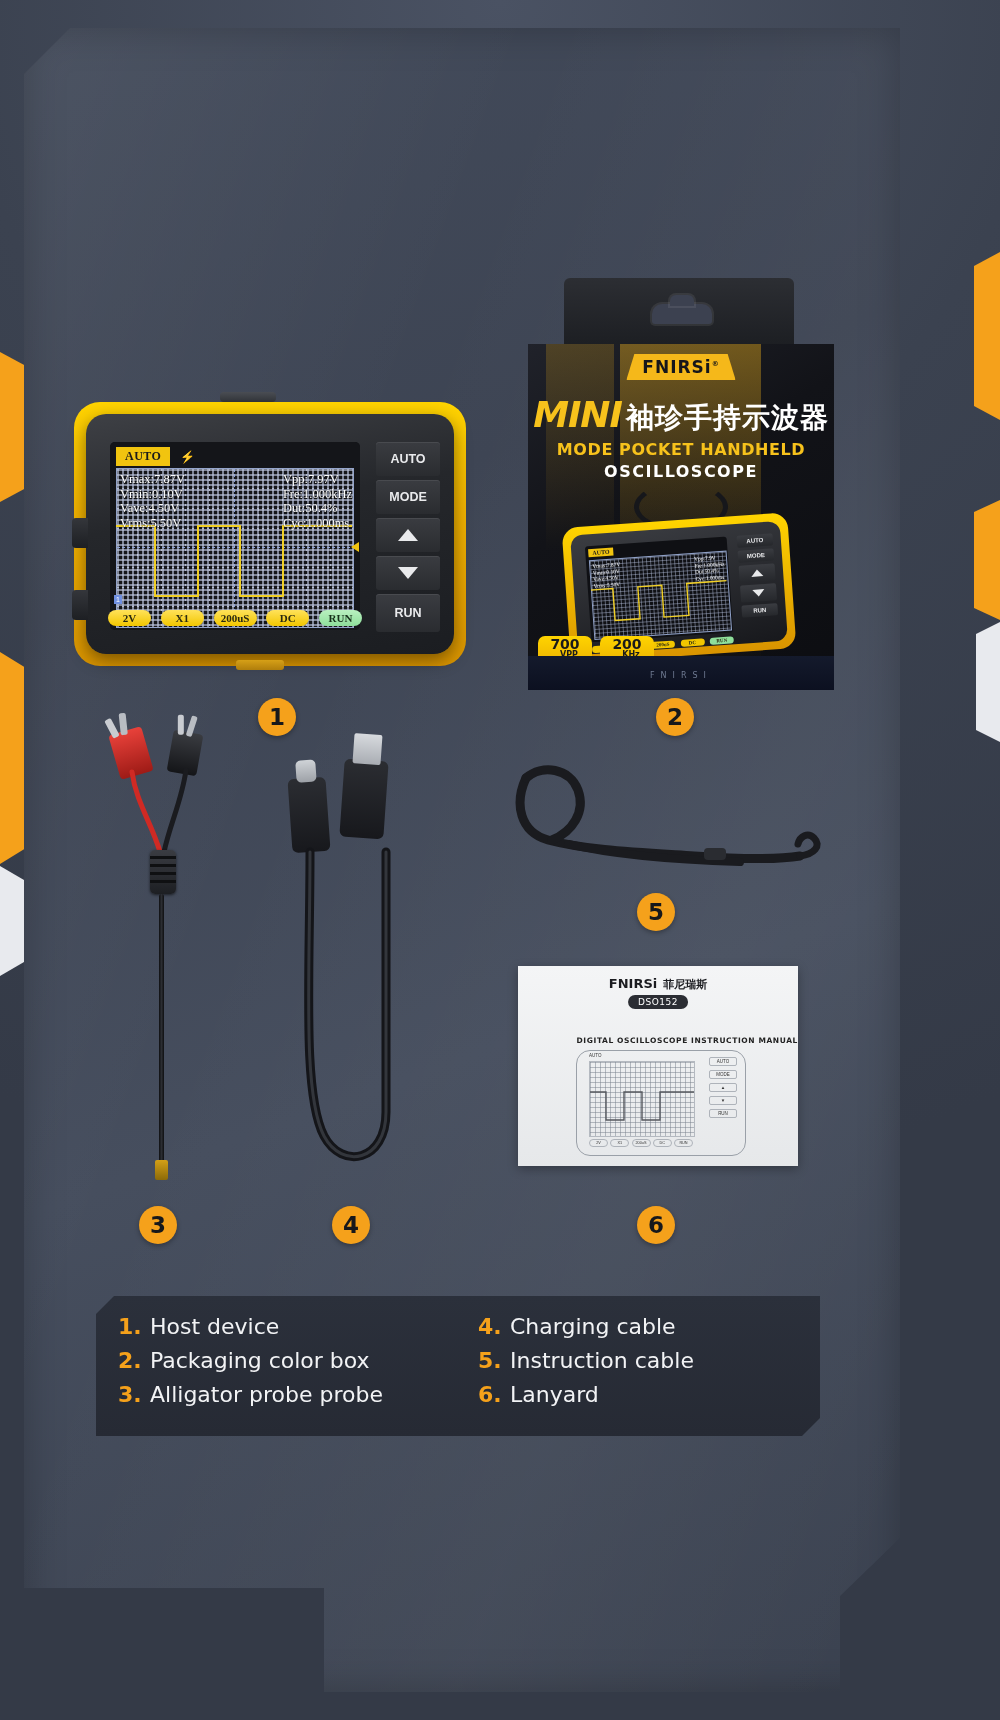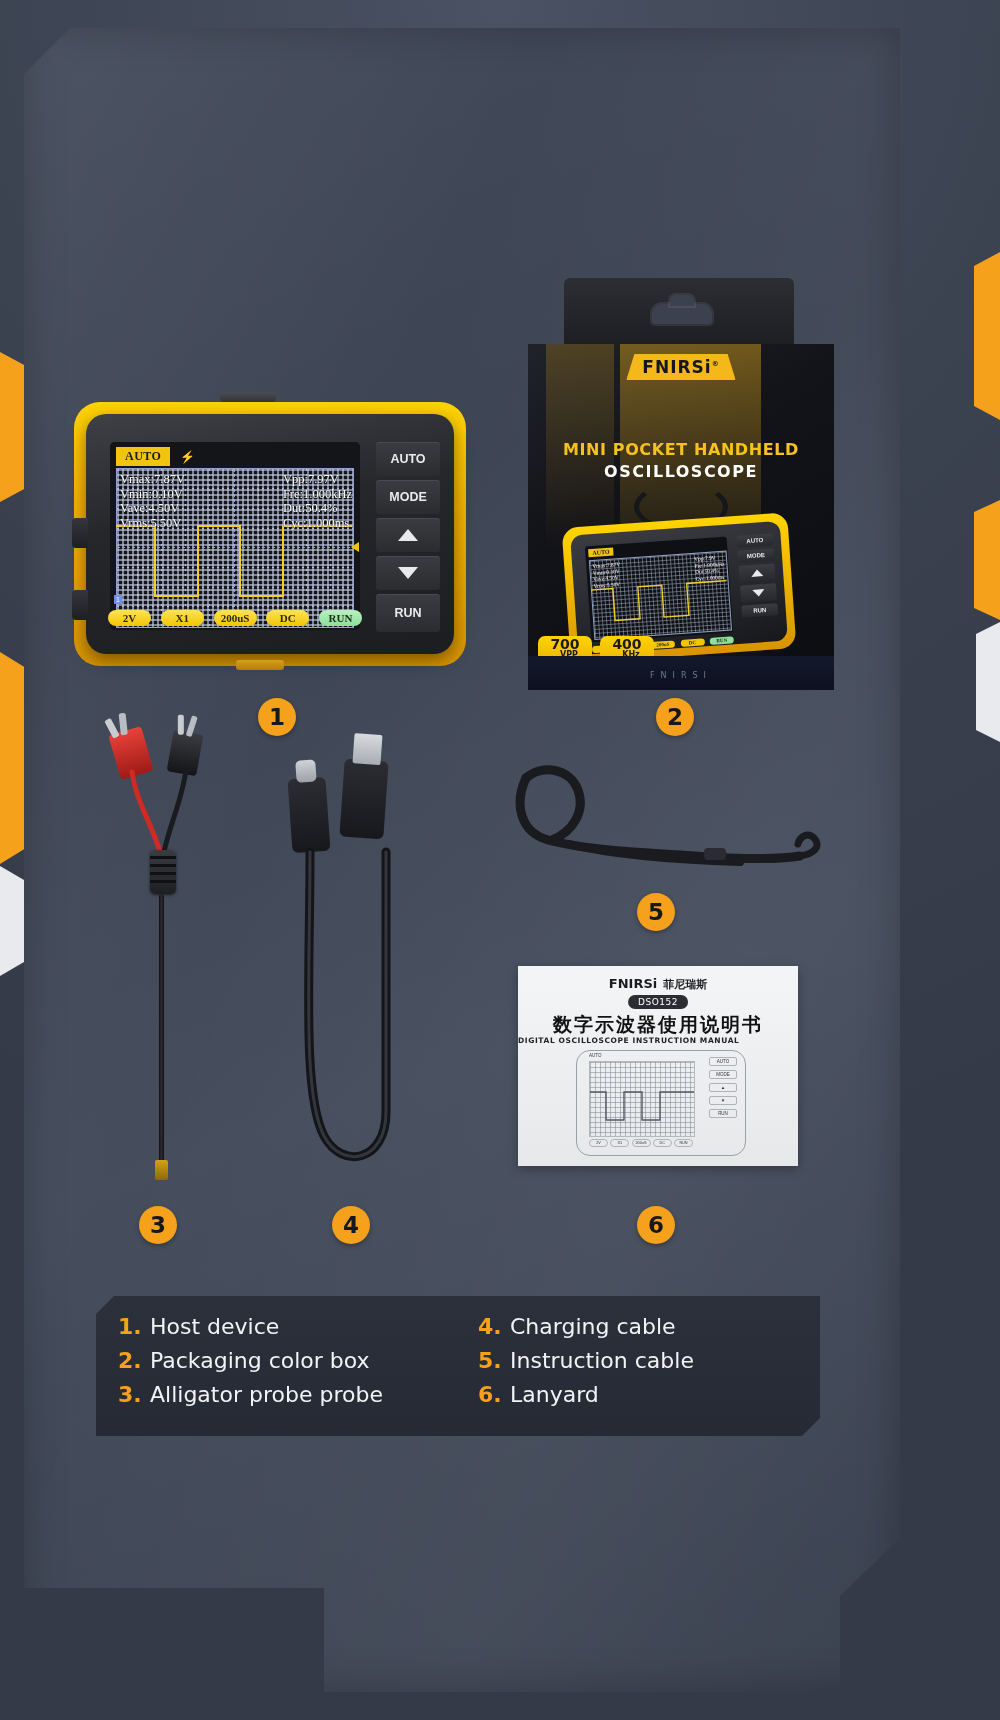--- a/index.html
+++ b/index.html
@@ -229,21 +229,21 @@
   .manual{position:absolute;left:518px;top:966px;width:280px;height:200px;
     background:linear-gradient(180deg,#f4f5f6,#e6e8ea);box-shadow:0 3px 10px rgba(0,0,0,.3);}
   .mn-brand{position:absolute;left:0;top:10px;width:100%;text-align:center;
     font-size:13px;font-weight:bold;color:#1b1c20;font-family:"DejaVu Sans",sans-serif;}
   .mn-brand .cn{font-size:11px;margin-left:6px;font-weight:bold;}
   .mn-model{position:absolute;left:50%;transform:translateX(-50%);top:29px;
     background:#2b2d33;color:#fff;font-size:9px;padding:2px 10px;border-radius:9px;
     font-family:"DejaVu Sans",sans-serif;letter-spacing:.5px;}
   .mn-title{position:absolute;left:0;top:46px;width:100%;text-align:center;
     font-size:19px;font-weight:bold;color:#111;font-family:"DejaVu Sans",sans-serif;letter-spacing:2px;}
-  .mn-sub{position:absolute;left:0;top:70px;width:100%;text-align:left;
+  .mn-sub{position:absolute;left:0;top:70px;width:100%;text-align:right;
     font-size:7.5px;font-weight:bold;color:#222;letter-spacing:.6px;font-family:"DejaVu Sans",sans-serif;}
   .mn-art{position:absolute;left:58px;top:84px;width:168px;height:104px;
     border:1.4px solid #9aa0a8;border-radius:14px;}
   .mn-scr{position:absolute;left:12px;top:10px;width:104px;height:74px;
     border:1px solid #b4b9c0;
     background-image:
       repeating-linear-gradient(to right,rgba(120,128,140,.5) 0 1px,transparent 1px 5px),
       repeating-linear-gradient(to bottom,rgba(120,128,140,.5) 0 1px,transparent 1px 5px);
     background-size:100% 1px,1px 100%;background-repeat:repeat-y,repeat-x;}
   .mn-auto{position:absolute;left:12px;top:2px;font-size:4.5px;color:#333;}
@@ -372,21 +372,24 @@
       <div class="hang-hole"></div>
     </div>
     <div class="box-face">
       <div class="box-glow"></div>
       <div class="box-glow2"></div>
 
       <div class="fnirsi">
         <span>FNIRSi</span><sup>®</sup>
       </div>
 
-      <div class="box-sub1">MINI POCKET HANDHELD</div>
+      <div class="box-mini">
+        <span class="mini-en">MINI</span><span class="mini-cn">袖珍手持示波器</span>
+      </div>
+      <div class="box-sub1">MODE POCKET HANDHELD</div>
       <div class="box-sub2">OSCILLOSCOPE</div>
       <div class="box-cableloop"></div>
 
       <div class="mdev">
         <div class="mdev-y"></div>
         <div class="mdev-b">
           <div class="mdev-scr">
             <div class="mscr-auto">AUTO</div>
             <div class="mgrid"></div>
             <svg style="position:absolute;left:3px;top:14px;width:136px;height:78px" viewBox="0 0 136 78" preserveAspectRatio="none">
@@ -430,21 +433,21 @@
       </div>
 
       <div class="box-badges">
         <div class="badge">
           <div class="b1">700</div>
           <div class="b2">VPP</div>
           <div class="b3">电压</div>
           <div class="b3">测量</div>
         </div>
         <div class="badge">
-          <div class="b1">400</div>
+          <div class="b1">200</div>
           <div class="b2">KHz</div>
           <div class="b3">带宽</div>
         </div>
       </div>
 
       <div class="box-strip">
         <div class="box-strip-txt">FNIRSI</div>
       </div>
     </div>
   </div>
@@ -495,21 +498,20 @@
       <rect x="196" y="88" width="22" height="12" rx="4" fill="#2a2c31"></rect>
       <path d="M292,96 C306,94 314,86 306,78 C300,72 292,76 290,84" stroke="#1a1b1f" stroke-width="7" fill="none" stroke-linecap="round"></path>
     </svg>
   </div>
 
   <div class="manual">
     <div class="mn-brand">
       <span>FNIRSi</span><span class="cn">菲尼瑞斯</span>
     </div>
     <div class="mn-model">DSO152</div>
-    <div class="mn-title">数字示波器使用说明书</div>
     <div class="mn-sub">DIGITAL OSCILLOSCOPE INSTRUCTION MANUAL</div>
     <div class="mn-art">
       <div class="mn-auto">AUTO</div>
       <div class="mn-scr">
         <svg viewBox="0 0 104 74" style="width:104px;height:74px" preserveAspectRatio="none">
           <polyline points="0,30 16,30 16,58 34,58 34,30 52,30 52,58 70,58 70,30 88,30 104,30" fill="none" stroke="#55585e" stroke-width="1.4"></polyline>
         </svg>
       </div>
       <div class="mn-keys">
         <div class="mn-key">AUTO</div>

